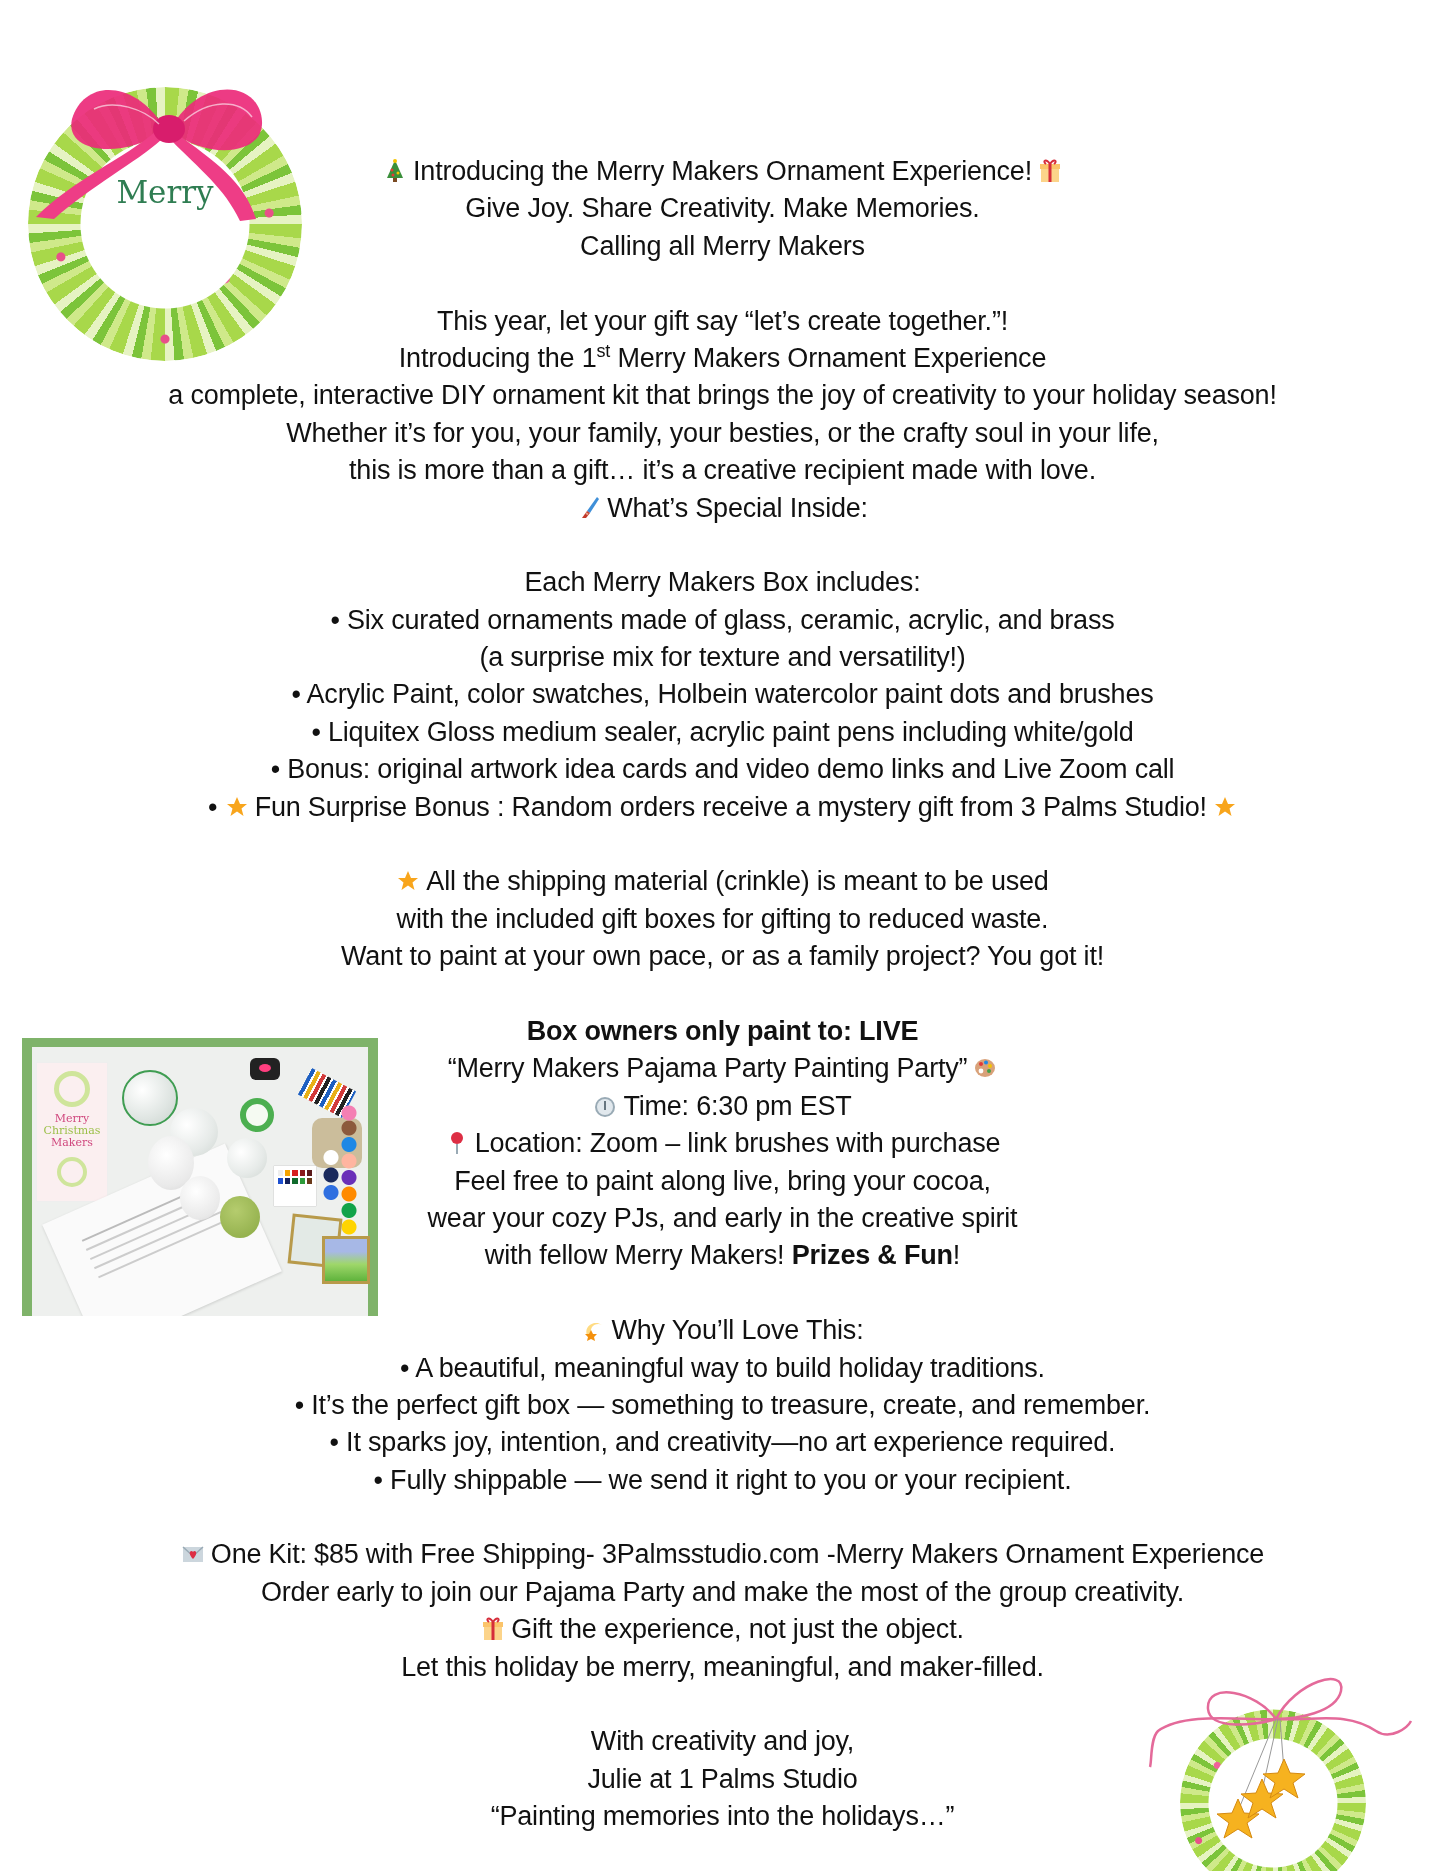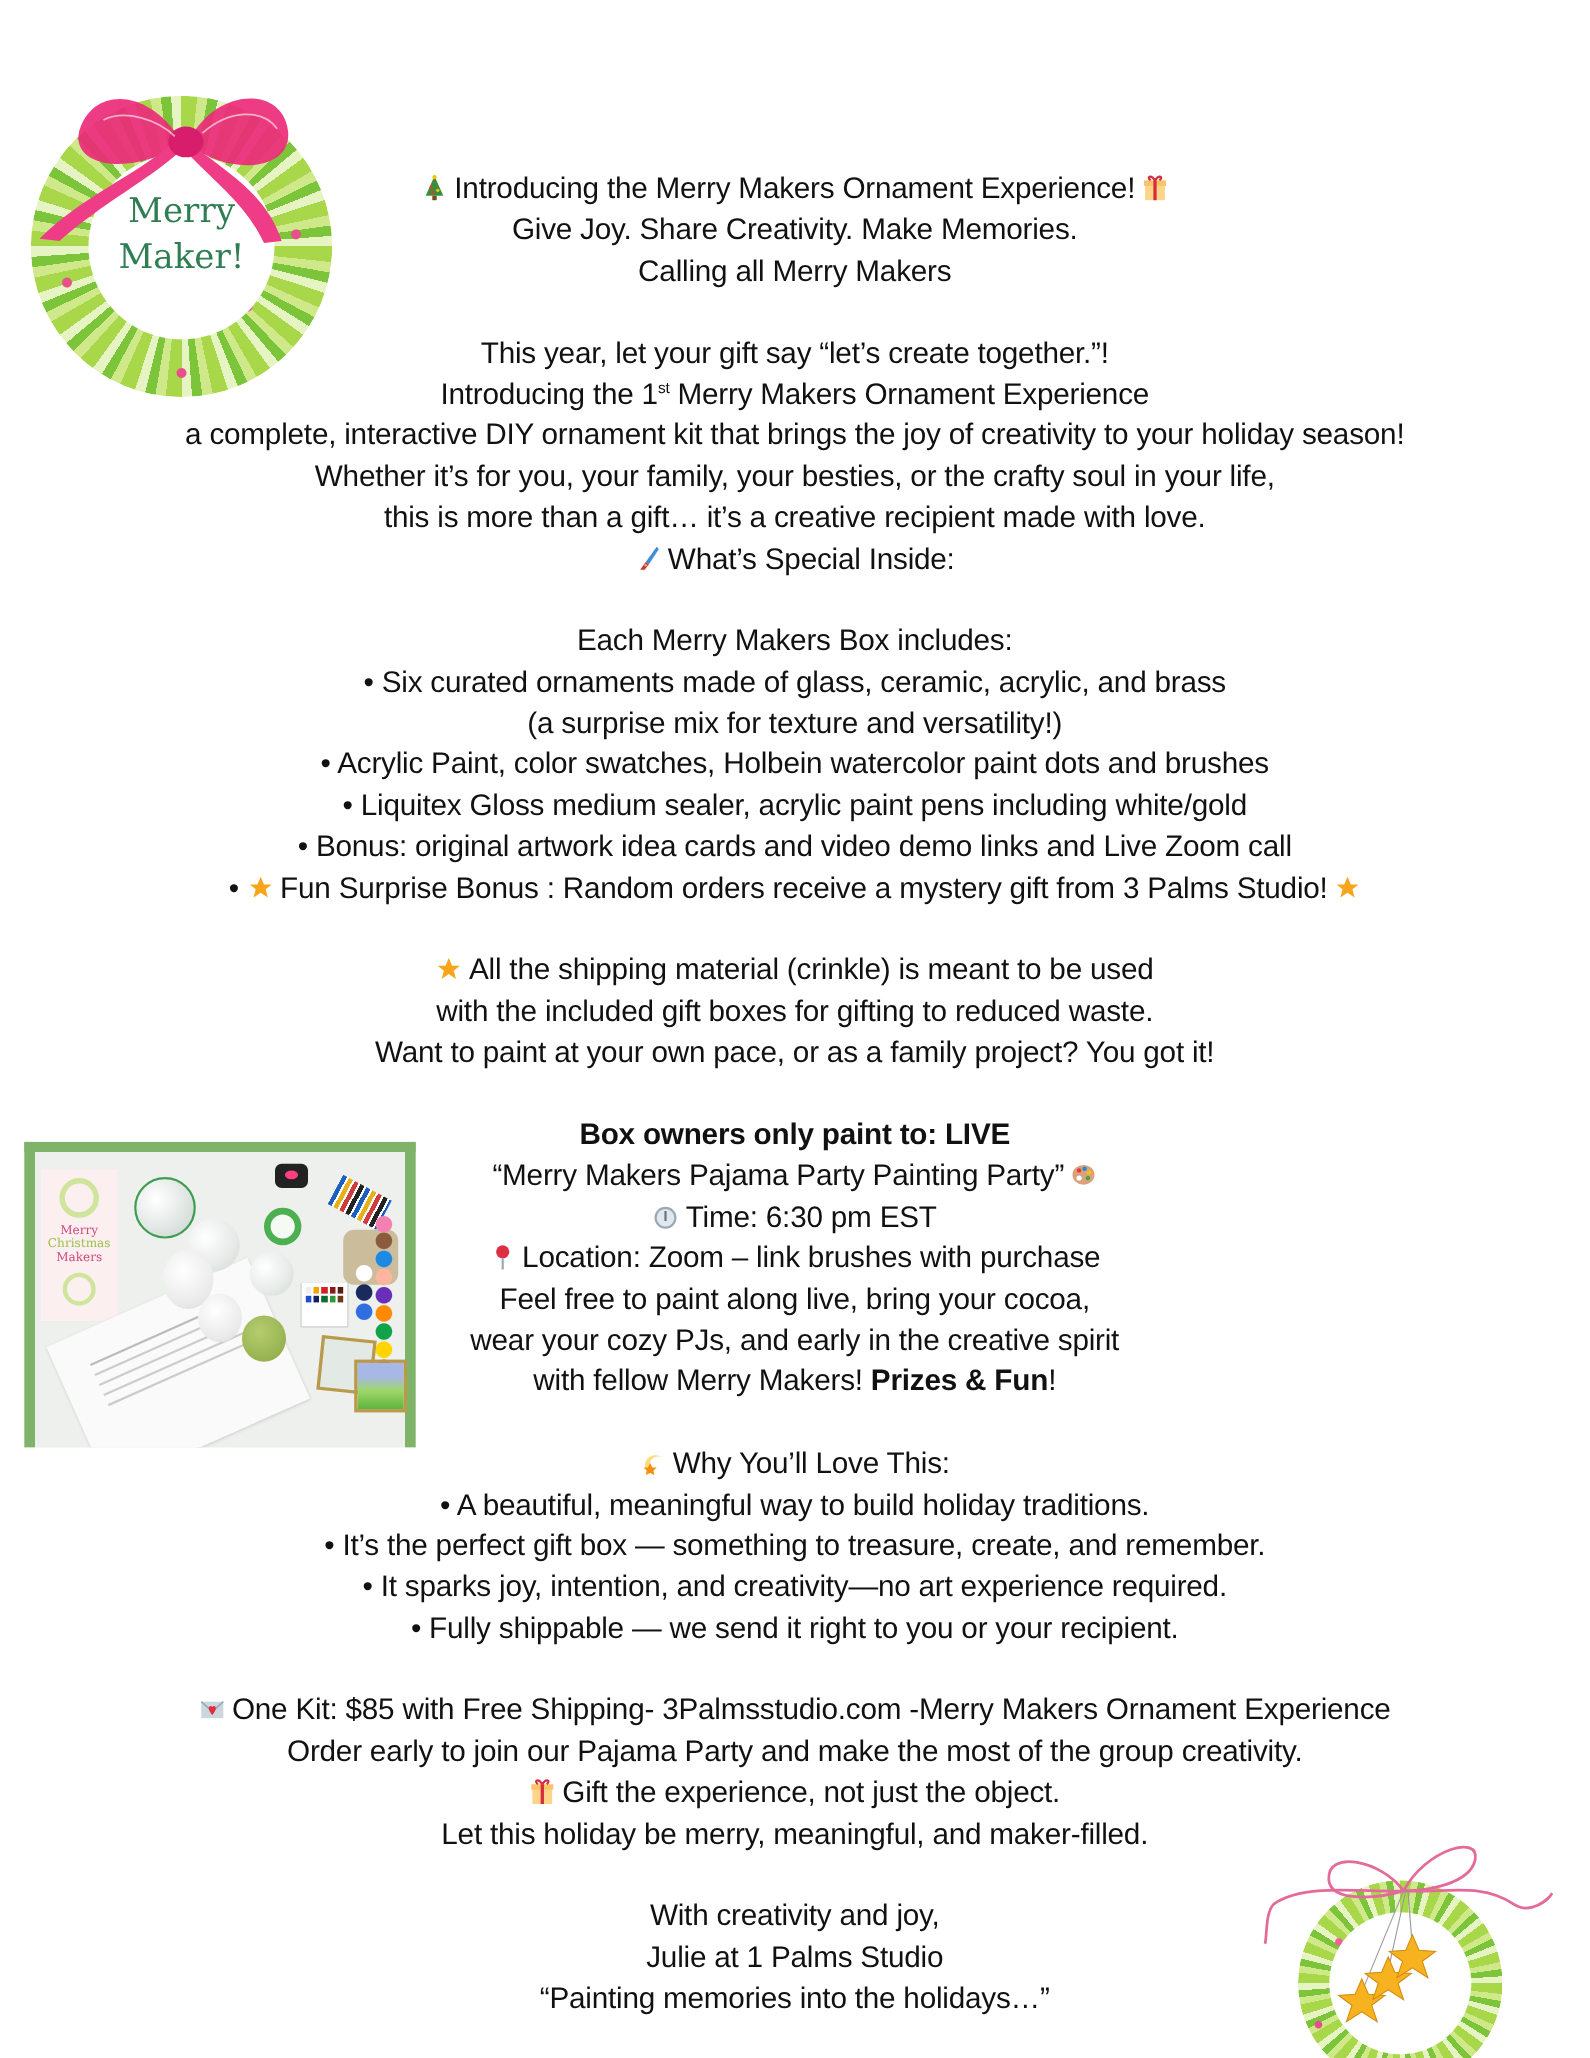--- a/index.html
+++ b/index.html
@@ -4,21 +4,21 @@
 <style>
   html, body { margin:0; padding:0; background:#ffffff; }
   body { width:1445px; height:1871px; position:relative; overflow:hidden;
          font-family:"Liberation Sans","DejaVu Sans",sans-serif; color:#111; }
   .page { position:absolute; left:0; top:0; width:1445px; height:1871px;margin-top:33px; }
   .textblock { position:absolute; left:0; top:120px; width:1445px; text-align:center;
                font-size:27px; line-height:37.4px; letter-spacing:-0.2px; }
   .textblock .ln { display:block; height:37.4px; white-space:nowrap; }
   .textblock .blank { display:block; height:37.4px; }
   b, .bold { font-weight:bold; }
-  sup { font-size:14px; line-height:0; vertical-align:super; }
+  sup { font-size:18px; line-height:0; vertical-align:super; }
   .emo { display:inline-block; width:24px; height:26px; vertical-align:-4px; margin-right:6px; }
   .emo svg { width:24px; height:26px; display:block; }
   .emo.after { margin-left:6px; margin-right:0; }
 
   
   .wreath1 { position:absolute; left:24px; top:36px; width:290px; height:290px; }
   .wreath1 .ring { position:absolute; left:4px; top:18px; width:274px; height:274px; border-radius:50%;
      background:
        radial-gradient(circle at 30% 40%, #f0609a 0 4px, transparent 5px),
        radial-gradient(circle at 72% 70%, #f0609a 0 4px, transparent 5px),
@@ -64,21 +64,20 @@
       <path d="M140 58 C110 10, 60 10, 48 50 C40 85, 100 90, 140 62 Z" fill="#ec2a7a" opacity="0.92"></path>
       <path d="M148 58 C175 8, 235 10, 238 52 C240 88, 180 90, 148 62 Z" fill="#ec2a7a" opacity="0.92"></path>
       <path d="M132 62 C100 90, 50 110, 12 148 L30 150 C70 115, 110 95, 138 70 Z" fill="#ee3d86"></path>
       <path d="M152 64 C190 92, 220 112, 232 150 L216 152 C200 118, 175 100, 148 72 Z" fill="#ee3d86"></path>
       <ellipse cx="145" cy="60" rx="16" ry="14" fill="#d81d6c"></ellipse>
       <path d="M70 40 C90 30, 120 40, 135 55" stroke="#fff" stroke-width="1.5" fill="none" opacity="0.6"></path>
       <path d="M160 52 C185 30, 215 30, 228 48" stroke="#fff" stroke-width="1.5" fill="none" opacity="0.6"></path>
     </svg>
     <div class="label">
       <div>Merry</div>
-      <div>Maker!</div>
     </div>
   </div>
 
   <div class="photo">
     <div class="bg"></div>
 
     <div class="item" style="left:14px;top:24px;width:70px;height:138px;background:#fbeff0;border:1px solid #eee;">
       <div style="width:36px;height:36px;margin:8px auto 0;border-radius:50%;border:5px solid #cfe59b;box-sizing:border-box;"></div>
       <div style="text-align:center;color:#d0487e;font-family:'DejaVu Serif',serif;font-size:11px;line-height:12px;margin-top:6px;">Merry<br><span style="color:#9cc04a">Christmas</span><br>Makers</div>
       <div style="width:30px;height:30px;margin:8px auto 0;border-radius:50%;border:4px solid #cfe59b;box-sizing:border-box;"></div>

